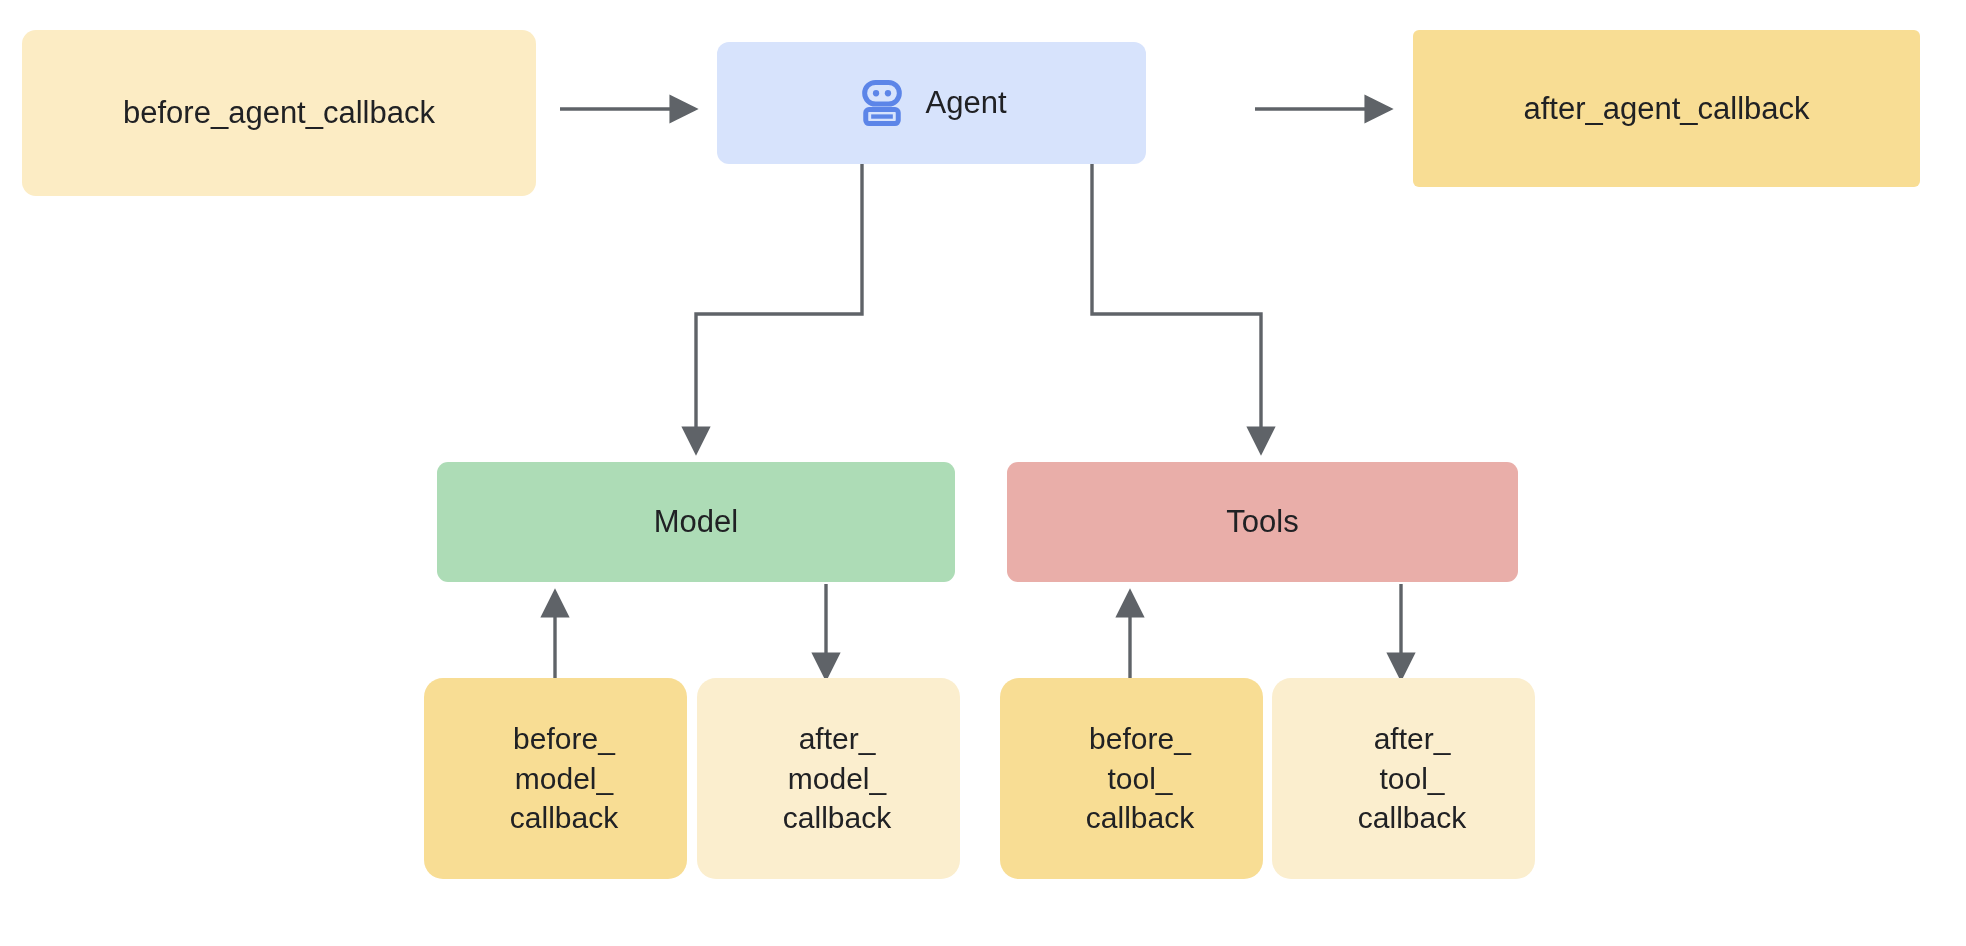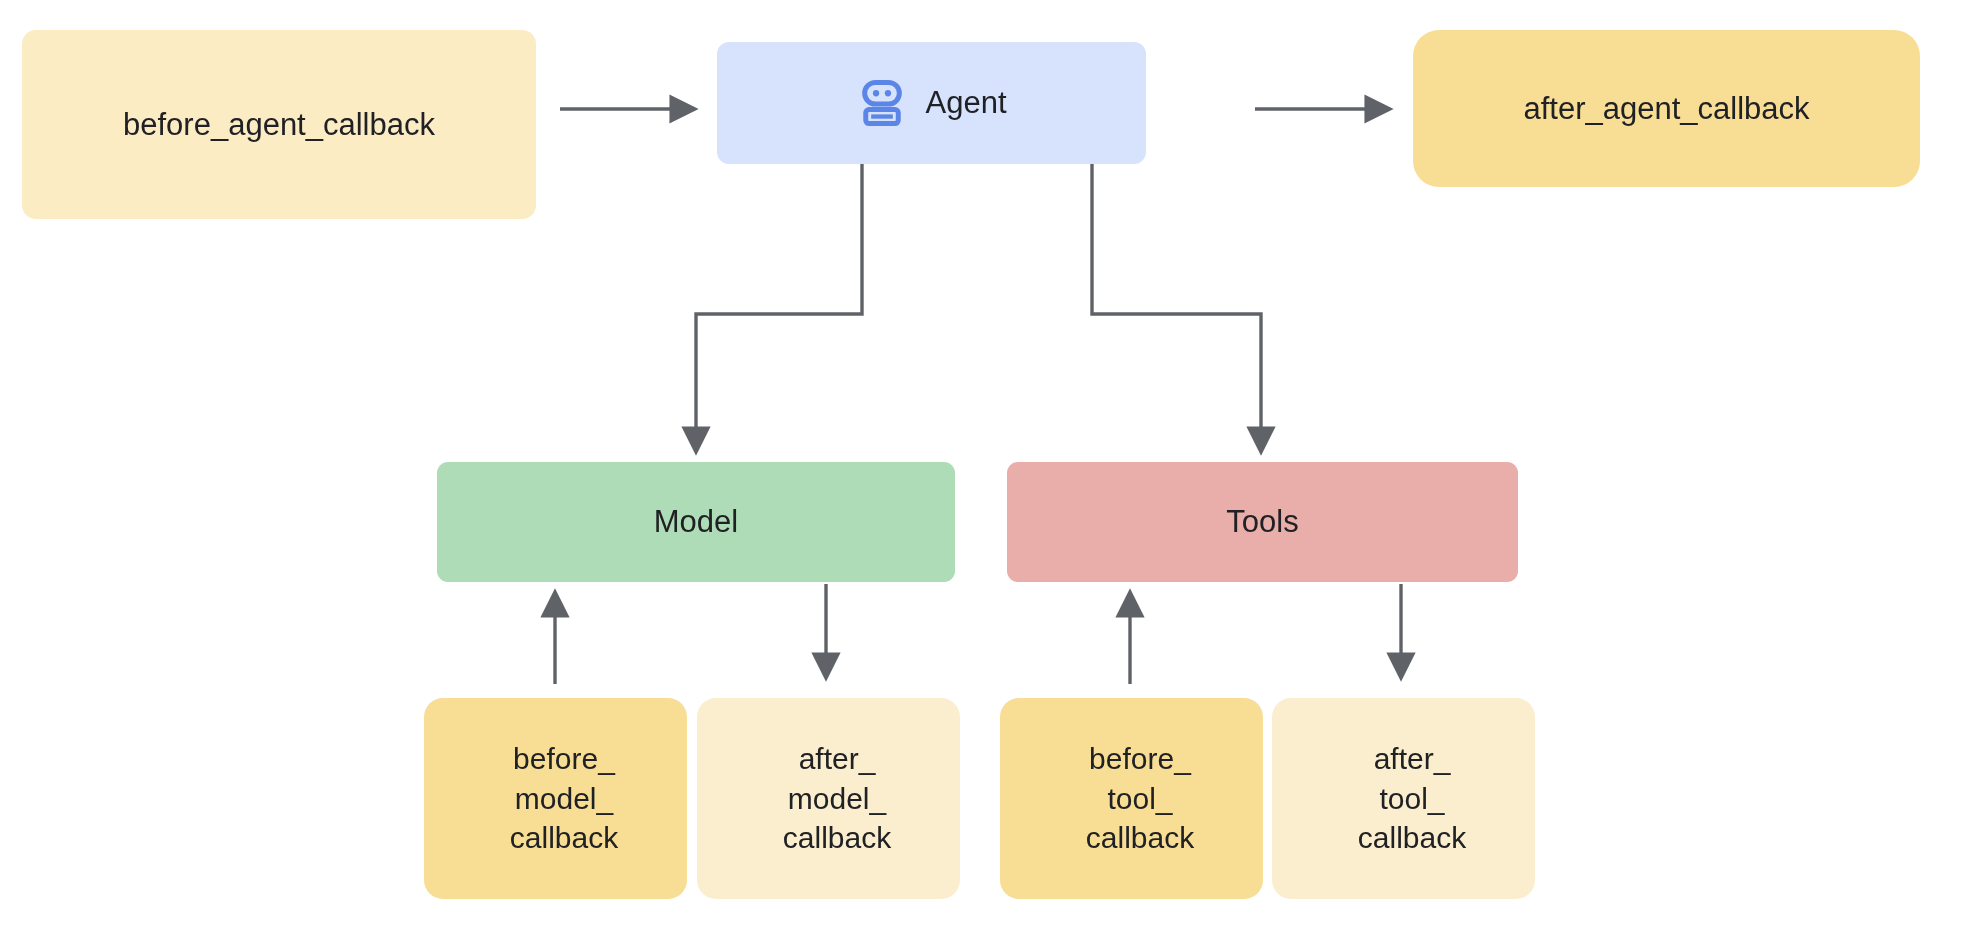--- a/index.html
+++ b/index.html
@@ -26,37 +26,37 @@
     justify-content: center;
     text-align: center;
     color: #202124;
     line-height: 1.28;
     user-select: none;
   }
 
   
   #node-before-agent {
     left: 22px;  top: 30px;
-    width: 514px; height: 189px;
+    width: 514px; height: 166px;
     background: #fcecc4;
     border-radius: 14px;
     font-size: 31px;
   }
   #node-agent {
     left: 717px; top: 42px;
     width: 429px; height: 122px;
     background: #d7e3fc;
     border-radius: 12px;
     font-size: 31px;
   }
   #node-after-agent {
     left: 1413px; top: 30px;
     width: 507px; height: 157px;
     background: #f8dd94;
-    border-radius: 26px;
+    border-radius: 6px;
     font-size: 31px;
   }
 
   .agent-inner {
     display: flex;
     align-items: center;
     justify-content: center;
     gap: 17px;
   }
   .robot-icon {
@@ -77,21 +77,21 @@
   #node-tools {
     left: 1007px; top: 462px;
     width: 511px; height: 120px;
     background: #e9aea9;
     border-radius: 11px;
     font-size: 31px;
   }
 
   
   .cb {
-    top: 698px;
+    top: 678px;
     width: 263px;
     height: 201px;
     border-radius: 19px;
     font-size: 30px;
     padding-left: 17px;
   }
   .cb-strong { background: #f8dd94; }
   .cb-soft   { background: #fbeece; }
   #node-before-model { left: 424px; }
   #node-after-model  { left: 697px; }

